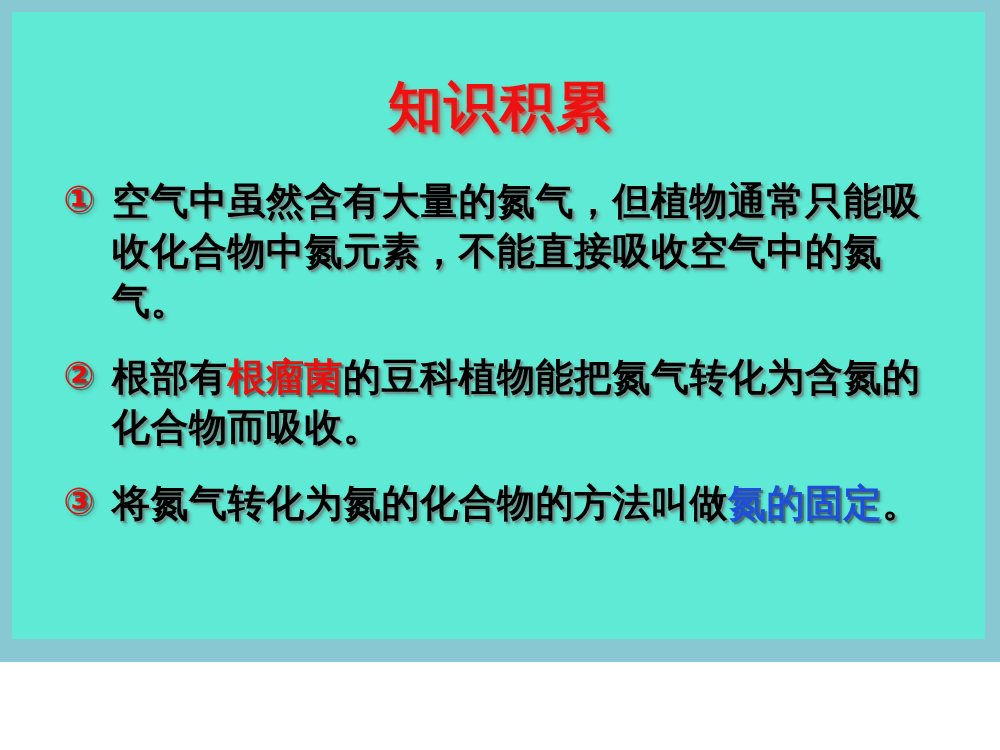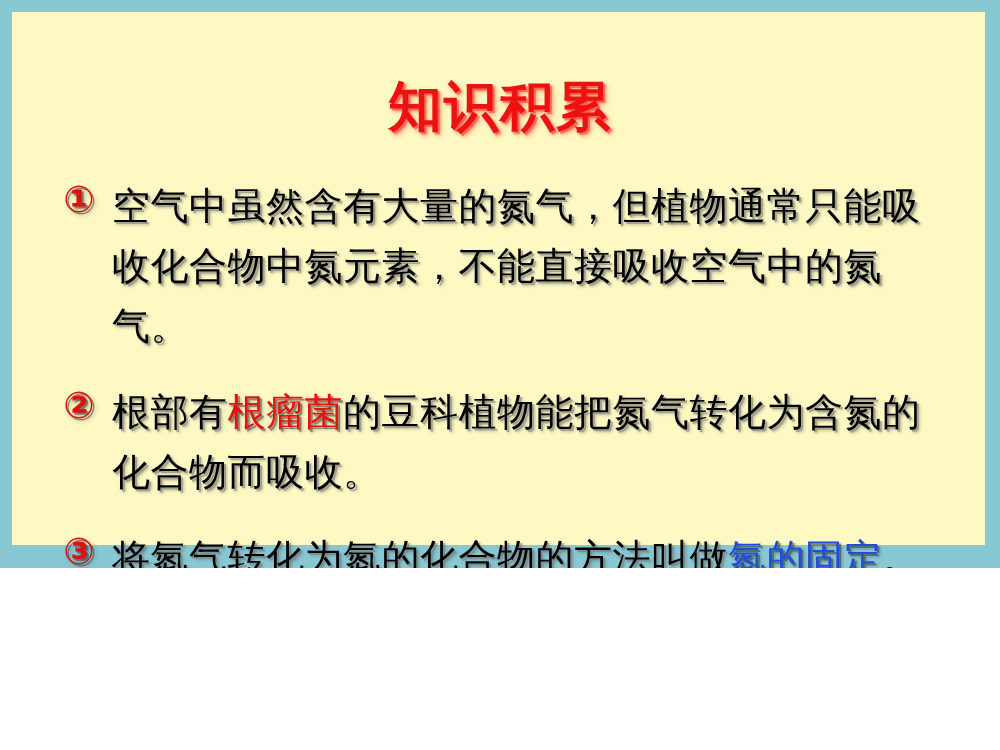--- a/index.html
+++ b/index.html
@@ -11,23 +11,23 @@
     height: 750px;
     background: #ffffff;
     font-family: "DejaVu Serif", "Liberation Serif", serif;
     overflow: hidden;
   }
 
   
   #slide {
     position: relative;
     width: 1000px;
-    height: 568px;
+    height: 662px;
     box-sizing: border-box;
-    background: #fef9c3;
+    background: #5eead4;
     overflow: hidden;
   }
 
   .border-band {
     position: absolute;
     background: #88c8d3;
   }
   .border-top    { left: 0;   top: 0;     width: 1000px; height: 12px; }
   .border-left   { left: 0;   top: 0;     width: 12px;   height: 750px; }
   .border-right  { right: 0;  top: 0;     width: 15px;   height: 750px; }
@@ -79,23 +79,23 @@
     color: #e01010;
     font-weight: 700;
     font-family: "DejaVu Sans", "Liberation Sans", sans-serif;
     text-shadow:
        2px 2px 0 rgba(60,60,60,0.55),
        3px 3px 4px rgba(40,40,40,0.35);
   }
 
   .bullet-text {
     font-size: 38px;
-    line-height: 60px;
+    line-height: 50px;
     color: #000000;
-    font-weight: 400;
+    font-weight: 700;
     letter-spacing: 0.5px;
     text-shadow:
        2px 2px 0 rgba(120,120,120,0.55),
        3px 3px 3px rgba(90,90,90,0.40);
     word-break: break-all;
   }
 
   .hl-red {
     color: #e8110f;
     text-shadow:

